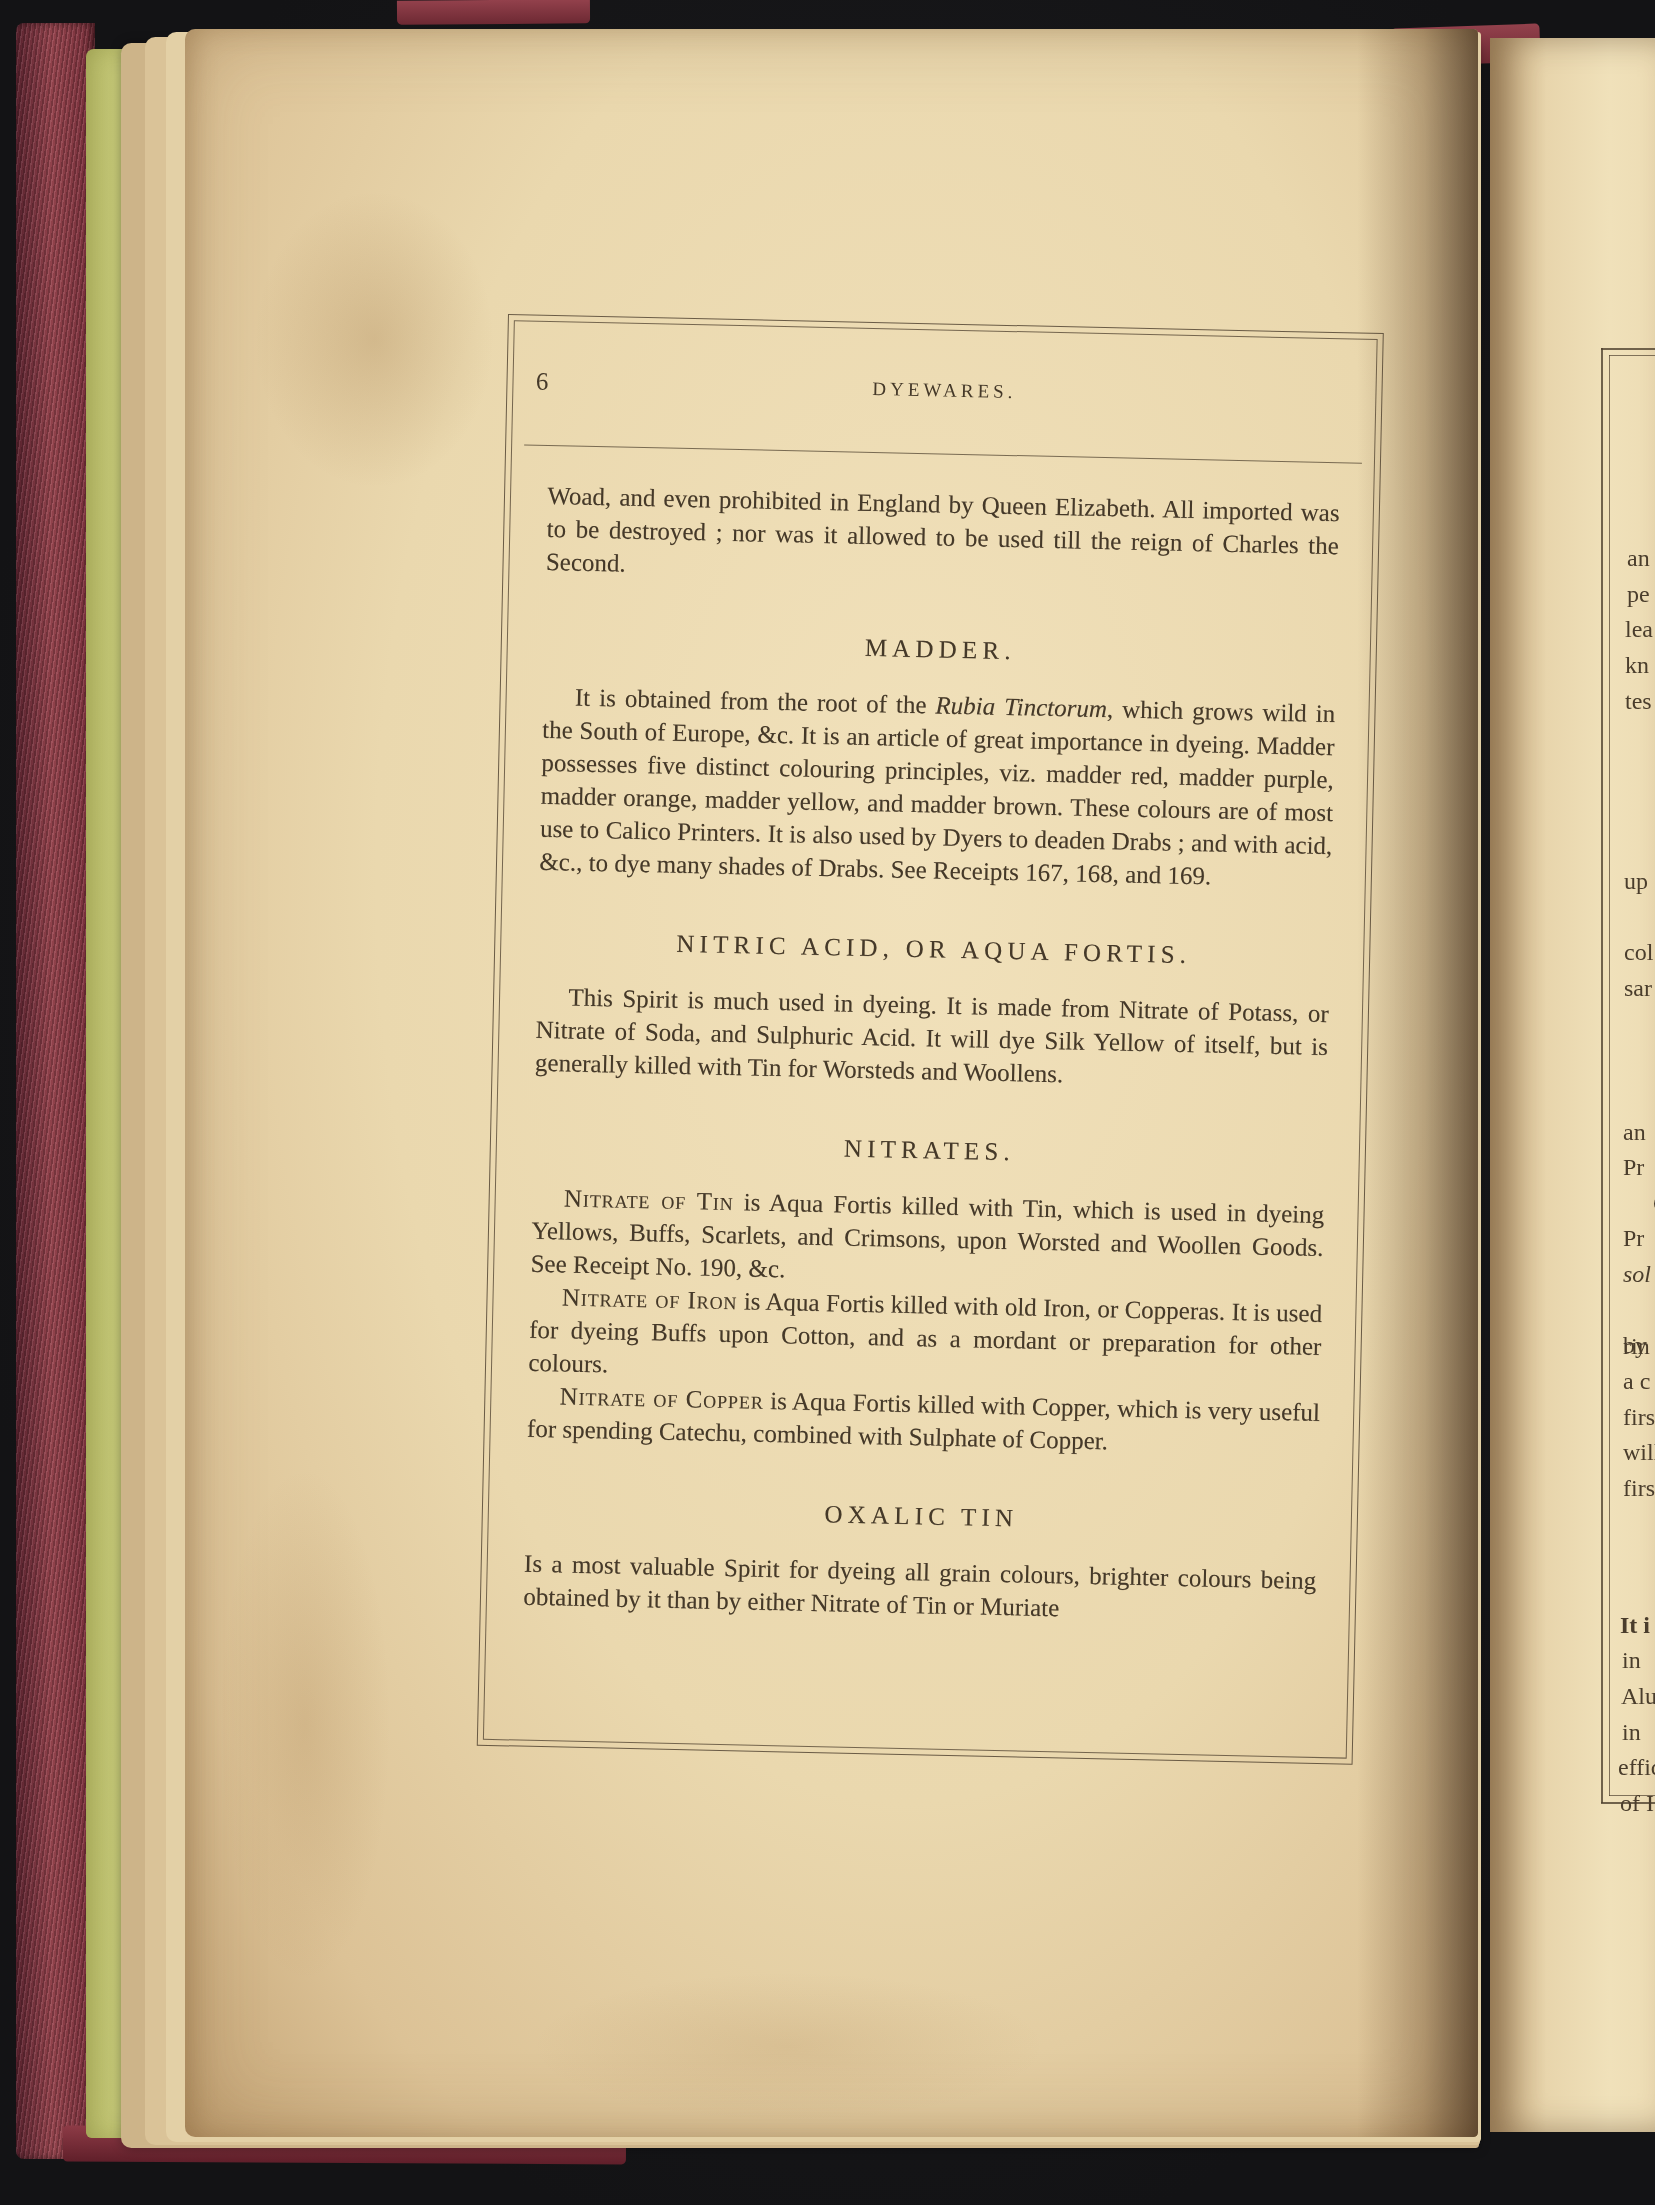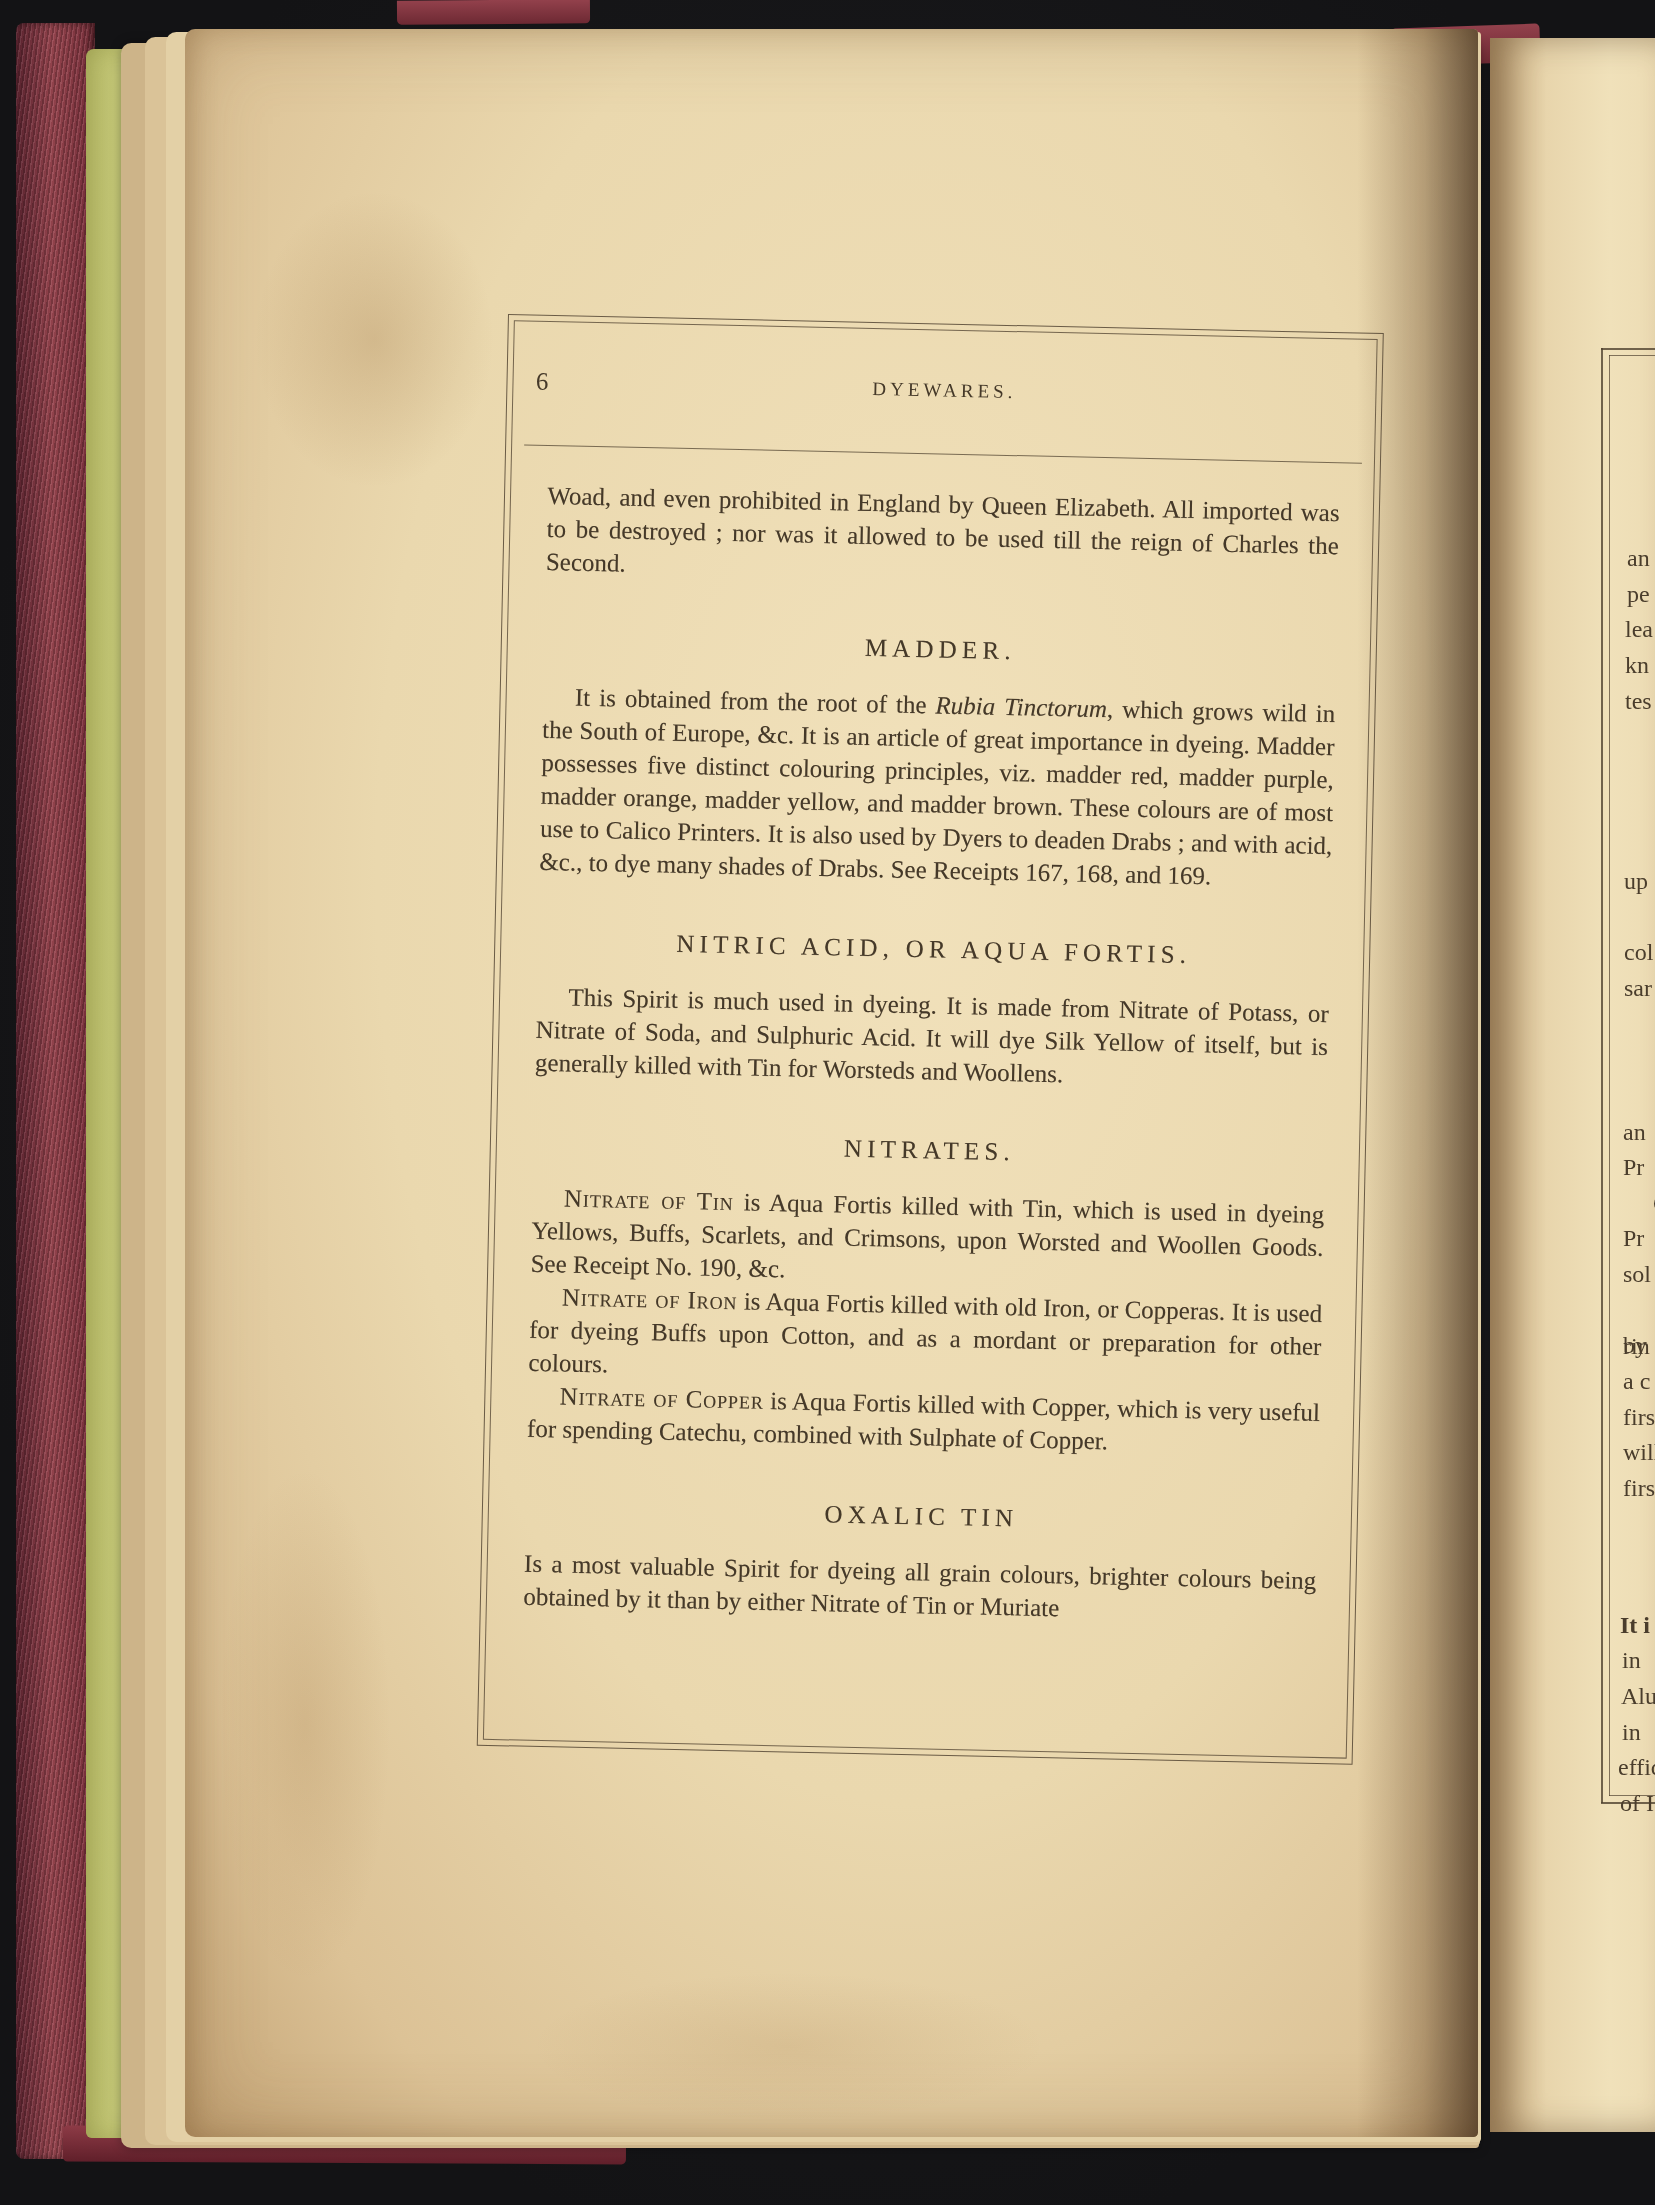--- a/index.html
+++ b/index.html
@@ -135,21 +135,21 @@
     <span class="fragment" style="left: 1625px; top: 653px;">kn</span>
     <span class="fragment" style="left: 1625px; top: 689px;">tes</span>
     <span class="fragment" style="left: 1624px; top: 869px;">up</span>
     <span class="fragment" style="left: 1696px; top: 905px; font-style: italic;">fro</span>
     <span class="fragment" style="left: 1624px; top: 940px;">col</span>
     <span class="fragment" style="left: 1624px; top: 976px;">sar</span>
     <span class="fragment" style="left: 1623px; top: 1120px;">an</span>
     <span class="fragment" style="left: 1623px; top: 1155px;">Pr</span>
     <span class="fragment" style="left: 1623px; top: 1191px; margin-left: 30px;">Co</span>
     <span class="fragment" style="left: 1623px; top: 1226px;">Pr</span>
-    <span class="fragment" style="left: 1623px; top: 1262px;">sol</span>
+    <span class="fragment" style="left: 1623px; top: 1262px; font-style: italic;">sol</span>
     <span class="fragment" style="left: 1623px; top: 1298px; margin-top: 36px;">rin</span>
     <span class="fragment" style="left: 1623px; top: 1333px;">by</span>
     <span class="fragment" style="left: 1623px; top: 1369px;">a c</span>
     <span class="fragment" style="left: 1623px; top: 1405px;">firs</span>
     <span class="fragment" style="left: 1623px; top: 1440px;">will</span>
     <span class="fragment" style="left: 1623px; top: 1476px;">firs</span>
     <span class="fragment" style="left: 1620px; top: 1613px; font-weight: bold;">It i</span>
     <span class="fragment" style="left: 1622px; top: 1648px;">in</span>
     <span class="fragment" style="left: 1621px; top: 1684px;">Alu</span>
     <span class="fragment" style="left: 1622px; top: 1720px;">in</span>

